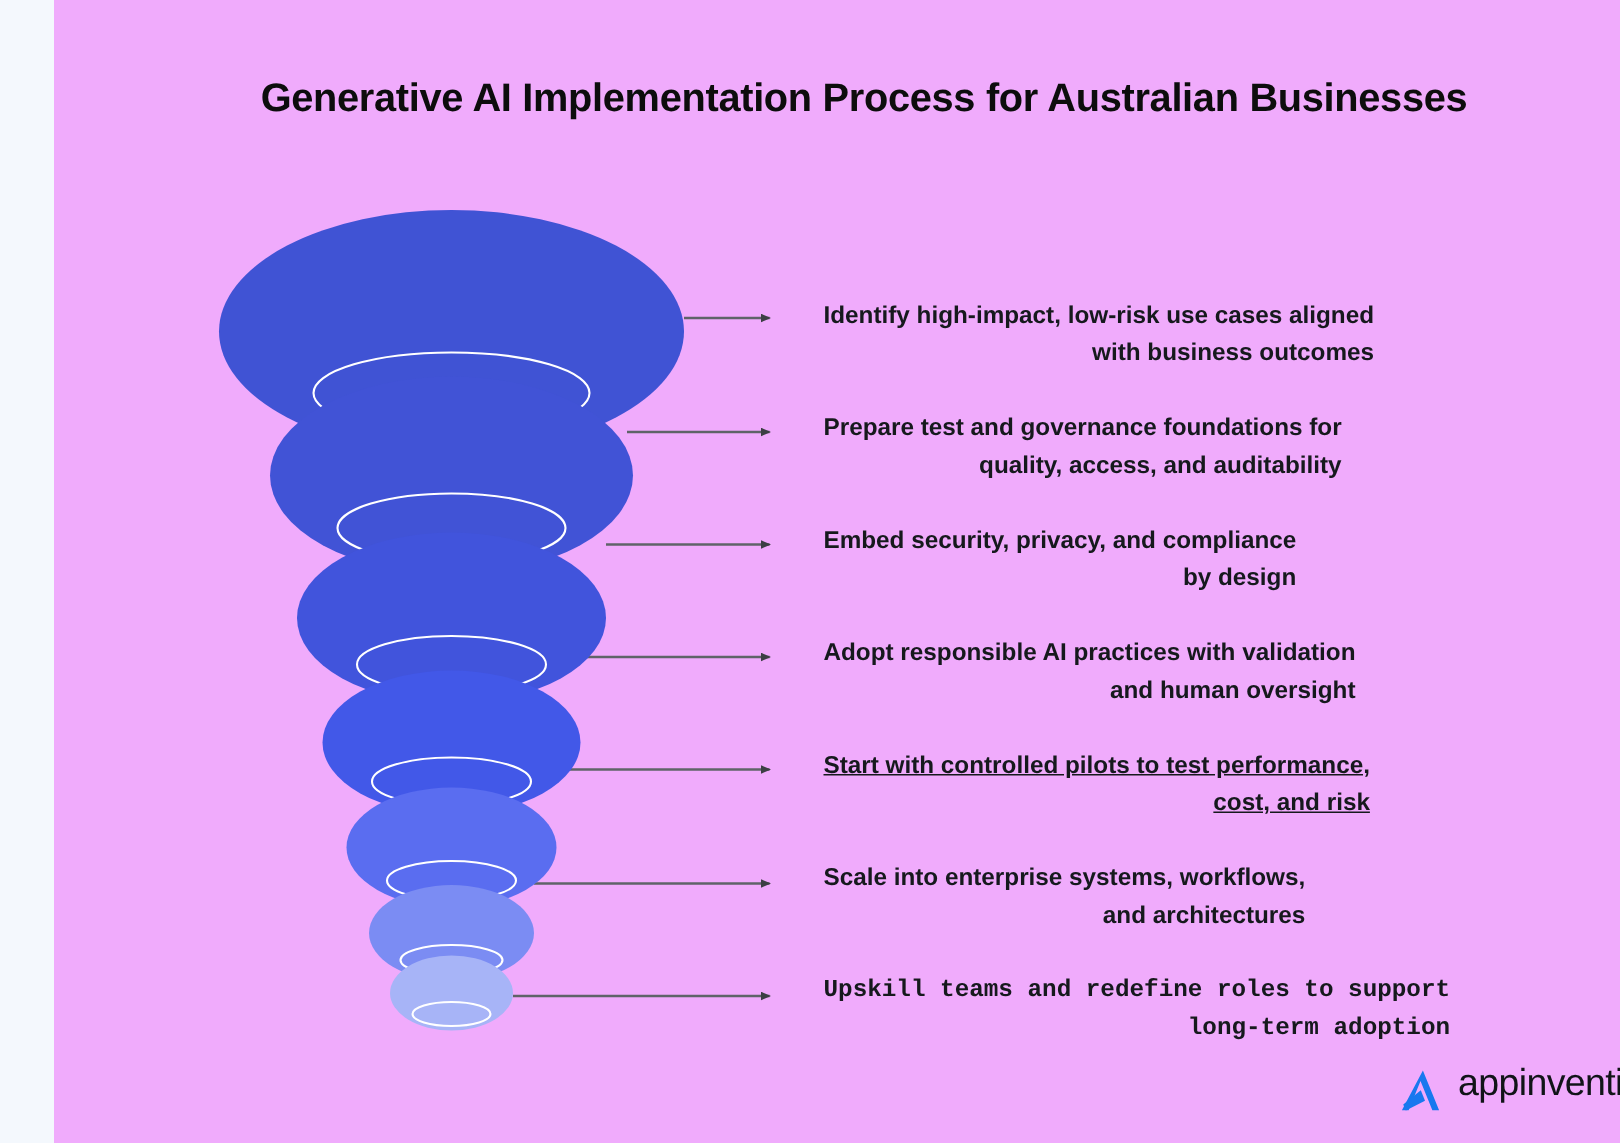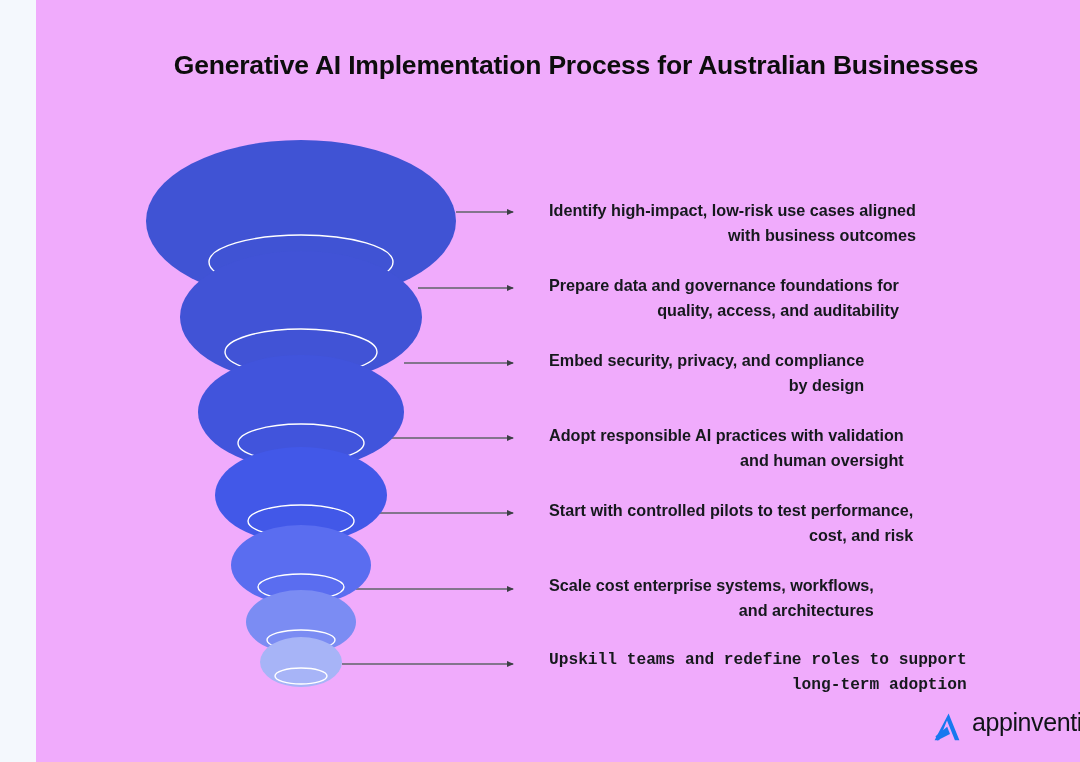--- a/index.html
+++ b/index.html
@@ -117,29 +117,29 @@
         <ellipse cx="265" cy="622" rx="55" ry="32" fill="#7b8cf3"></ellipse>
         <ellipse cx="265" cy="640" rx="34" ry="10" fill="none" stroke="#ffffff" stroke-width="1.4"></ellipse>
         <ellipse cx="265" cy="662" rx="41" ry="25" fill="#a7b4f7"></ellipse>
         <ellipse cx="265" cy="676" rx="26" ry="8" fill="none" stroke="#ffffff" stroke-width="1.4"></ellipse>
       </g>
   </svg>
 
   <div class="steps-layer" id="labels-group">
       <div class="step-label" style="left: 513px; top: 198px;">Identify high-impact, low-risk use cases aligned
 with business outcomes</div>
-      <div class="step-label" style="left: 513px; top: 273px;">Prepare data and governance foundations for
+      <div class="step-label" style="left: 513px; top: 273px;">Prepare test and governance foundations for
 quality, access, and auditability</div>
       <div class="step-label" style="left: 513px; top: 423px;">Adopt responsible AI practices with validation
 and human oversight</div>
       <div class="step-label" style="left: 513px; top: 348px;">Embed security, privacy, and compliance
 by design</div>
-      <div class="step-label" style="left: 513px; top: 498px;">Start with controlled pilots to test performance,
+      <div class="step-label" style="left: 513px; top: 498px; text-decoration: underline;">Start with controlled pilots to test performance,
 cost, and risk</div>
-      <div class="step-label" style="left: 513px; top: 573px;">Scale cost enterprise systems, workflows,
+      <div class="step-label" style="left: 513px; top: 573px;">Scale into enterprise systems, workflows,
 and architectures</div>
       <div class="step-label" style="left: 513px; top: 648px; font-family: Liberation Mono, monospace;">Upskill teams and redefine roles to support
 long-term adoption</div>
     </div>
 
   <div class="brand">
     <svg class="brand-mark" width="34" height="34" viewBox="0 0 34 34">
       <path id="brand-mark-path" d="M17.6 3.6 L28.4 30.2 L23.9 30.2 L16.0 10.6 L8.1 30.2 L3.6 30.2 Z" fill="#1878ef"></path>
       <path id="brand-mark-path2" d="M16.2 16.8 L19.0 23.9 L6.2 30.4 L4.5 26.3 Z" fill="#1878ef"></path>
     </svg>

